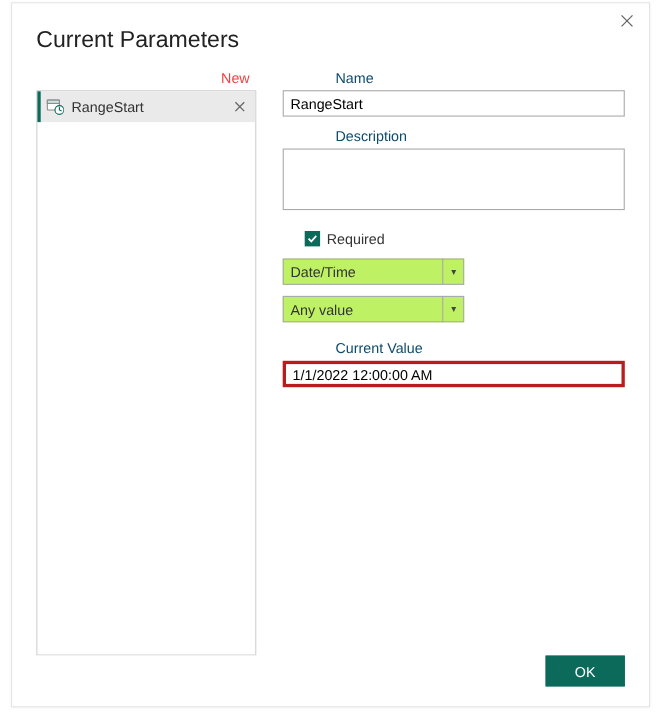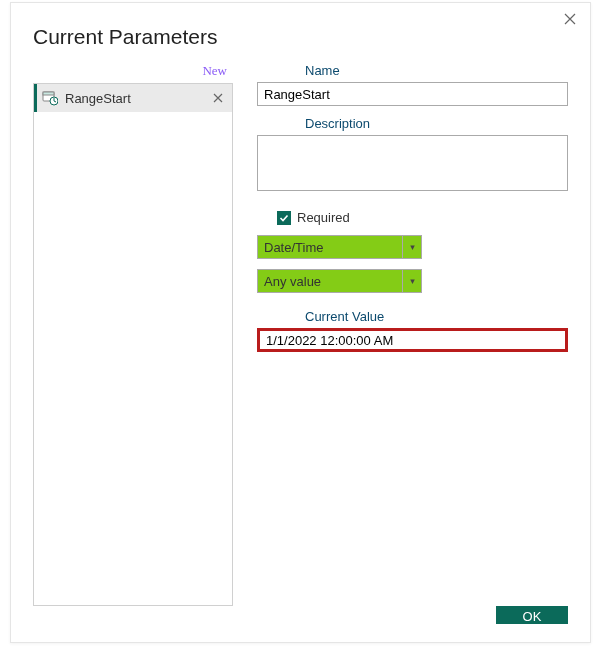--- a/index.html
+++ b/index.html
@@ -32,27 +32,26 @@
       flex: 1;
       padding: 14px 22px 0 22px;
       overflow: hidden;
     }
     .left {
       width: 200px;
       display: flex;
       flex-direction: column;
     }
     .new-link {
-      color: #8b5cf6;
+      color: #ef4444;
       font-size: 13px;
       text-align: right;
       padding-right: 6px;
       margin-bottom: 4px;
       cursor: pointer;
-      font-family: Liberation Serif, serif;
     }
     .param-list {
       flex: 1;
       border: 1px solid #d0d0d0;
       background: #fff;
     }
     .param-item {
       display: flex;
       align-items: center;
       height: 28px;
@@ -92,39 +91,39 @@
     .desc {
       width: 100%;
       height: 56px;
       border: 1px solid #aaa;
       padding: 4px 6px;
       font-size: 13px;
       resize: none;
     }
     .gap { height: 16px; }
     .gap-sm { height: 10px; }
-    .chk-row { display: flex; align-items: flex-end; gap: 6px; padding-left: 20px; }
+    .chk-row { display: flex; align-items: flex-start; gap: 6px; padding-left: 20px; }
     .chk {
       width: 14px; height: 14px;
       background: #0b6a5a;
       display: flex; align-items: center; justify-content: center;
       color: #fff; font-size: 11px; line-height: 1;
       cursor: pointer;
     }
     .sel-wrap {
       position: relative;
       width: 165px;
     }
     .sel {
       width: 100%;
       height: 24px;
       border: 1px solid #aaa;
       padding: 0 6px;
       font-size: 13px;
-      background: #84cc16;
+      background: #bef264;
       cursor: pointer;
       display: flex; align-items: center;
     }
     .sel-caret {
       position: absolute;
       right: 0; top: 0;
       width: 20px; height: 24px;
       border-left: 1px solid #aaa;
       display: flex; align-items: center; justify-content: center;
       color: #444; font-size: 9px;
@@ -137,24 +136,24 @@
       padding: 2px 6px;
       font-size: 13px;
     }
     .footer {
       display: flex;
       justify-content: flex-end;
       gap: 10px;
       padding: 0 22px 18px 0;
     }
     .btn {
-      height: 18px;
+      height: 28px;
       min-width: 72px;
       font-size: 13px;
-      border: 3px solid #c4b5fd;
+      border: 6px solid #c4b5fd;
       background: #fff;
       cursor: pointer;
       padding: 0 14px;
     }
     .btn-primary {
       background: #0b6a5a;
       border-color: #0b6a5a;
       color: #fff;
     }
   </style>

